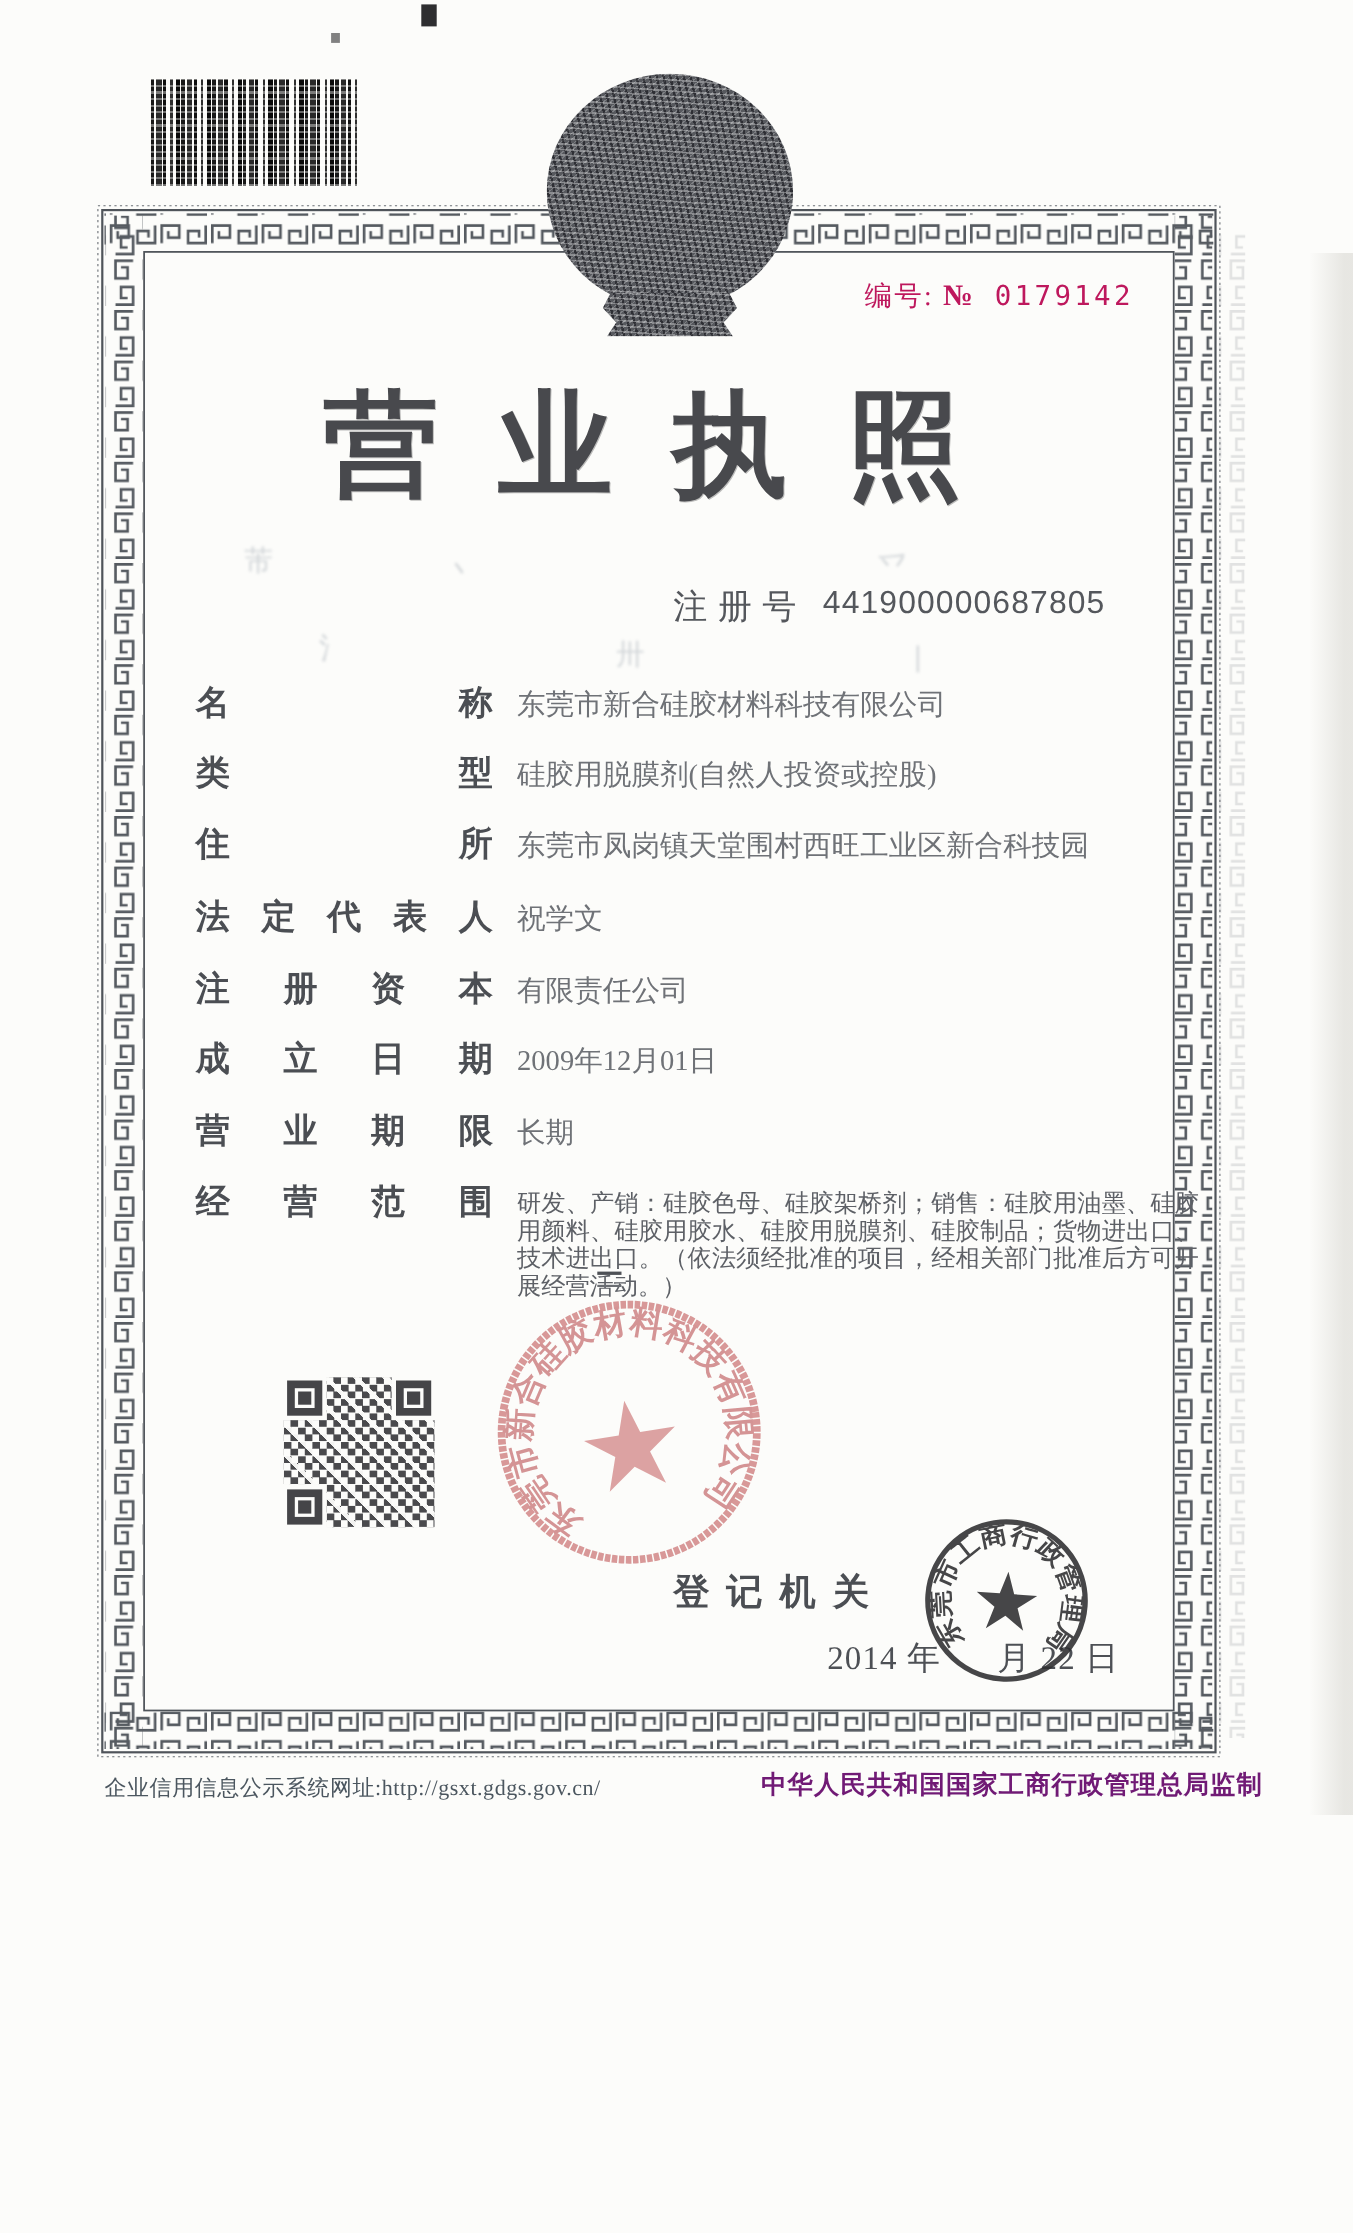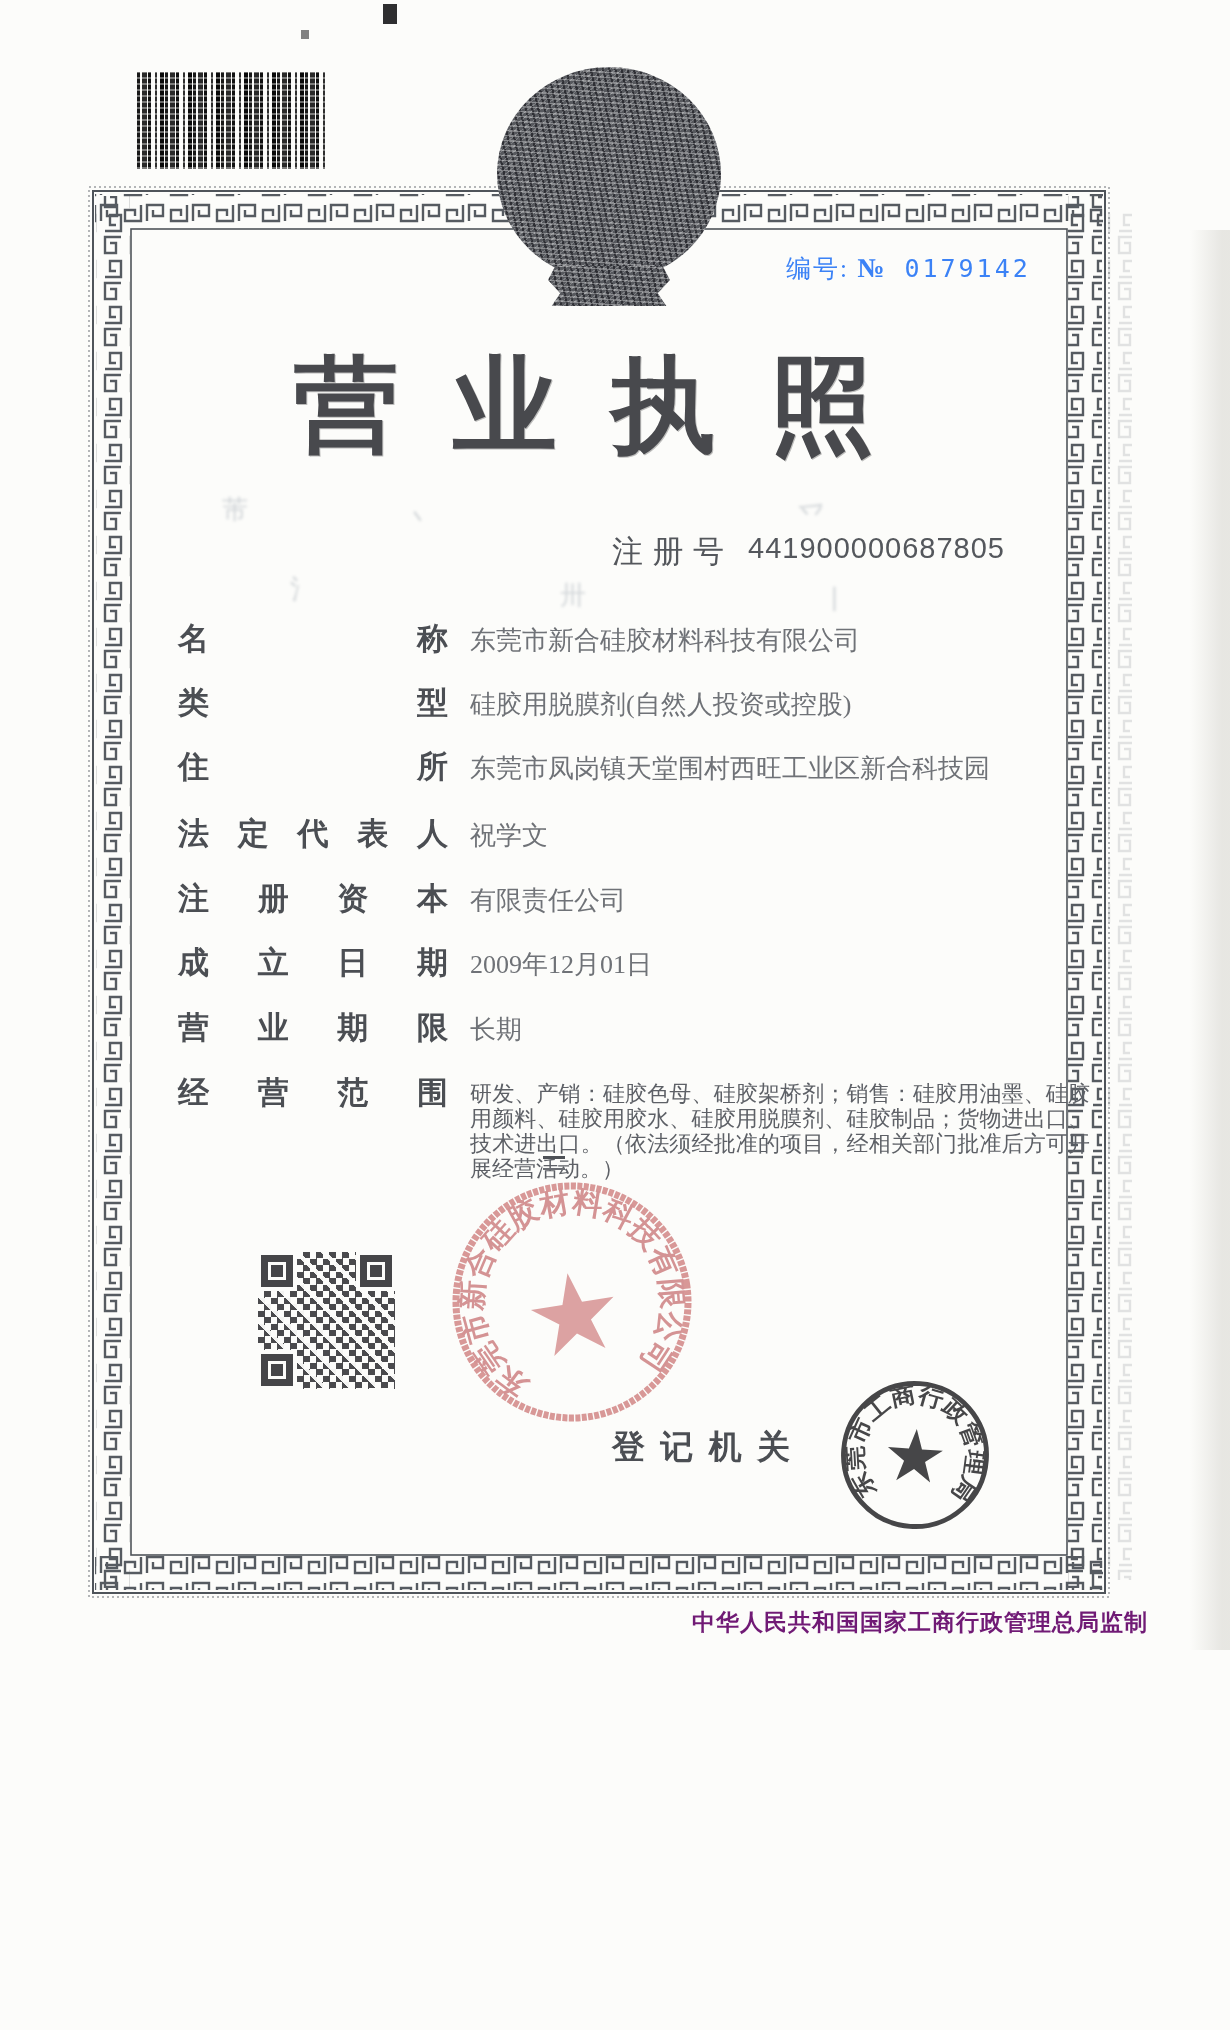--- a/index.html
+++ b/index.html
@@ -26,21 +26,21 @@
       repeating-linear-gradient(77deg,rgba(18,18,24,.55) 0 2px,rgba(0,0,0,0) 2px 6px),
       repeating-linear-gradient(141deg,rgba(255,255,255,.22) 0 1px,rgba(0,0,0,0) 1px 4px);
     filter:blur(.4px) contrast(1.05);}
   .emblem{left:497px;top:67px;width:224px;height:214px;border-radius:50%;z-index:3;}
   .emblem-base{left:548px;top:266px;width:122px;height:40px;z-index:3;
     clip-path:polygon(6% 0,94% 0,100% 35%,90% 68%,97% 100%,3% 100%,10% 68%,0 35%);}
 
   
   .frame{left:0;top:0;z-index:1;}
 
-  .serial{left:786px;top:252px;font-size:25px;color:#3b82f6;letter-spacing:2px;white-space:pre;z-index:2;}
+  .serial{left:786px;top:252px;font-size:25px;color:#be185d;letter-spacing:2px;white-space:pre;z-index:2;}
   .serial .no-sym{font-weight:bold;font-size:27px;}
   .serial .digits{font-family:"DejaVu Sans Mono","Liberation Mono",monospace;font-size:25px;letter-spacing:3px;}
 
   .title{left:294px;top:346px;width:580px;font-size:104px;font-weight:bold;line-height:1.15;
     color:#48494d;z-index:2;text-shadow:1px 1px 0 rgba(70,70,70,.35);font-family:"Liberation Serif",serif;}
 
   .regno-label{left:612px;top:531px;width:112px;font-size:31px;color:#54575c;z-index:2;}
   .regno-value{left:748px;top:532px;font-size:29px;color:#54575c;letter-spacing:1px;z-index:2;
     font-family:Liberation Sans, sans-serif;}
 
@@ -223,27 +223,29 @@
       <polygon fill="#cf7d7d" points="135,106 144.9,136.4 176.8,136.4 151,155.2 160.9,185.6 135,166.8 109.1,185.6 119,155.2 93.2,136.4 125.1,136.4"></polygon>
     </g>
   </svg>
 
   <div class="abs registrar-label" data-justify="">
       <span>登</span>
       <span>记</span>
       <span>机</span>
       <span>关</span>
     </div>
+  <div class="abs issue-date">2014 年      月 22 日</div>
 
   <svg class="abs seal-black" width="172" height="172" viewBox="0 0 178 178">
     <g opacity="0.88" transform="rotate(4 89 89)">
       <circle cx="89" cy="89" r="74" fill="none" stroke="#2e2e30" stroke-width="5"></circle>
       <path id="bsArc" d="M54.3,130.4 A54,54 0 1 1 123.7,130.4" fill="none"></path>
       <text font-size="23" font-weight="bold" fill="#2e2e30" font-family="Liberation Serif,serif">
         <textPath href="#bsArc" startOffset="2" textLength="256" lengthAdjust="spacingAndGlyphs">东莞市工商行政管理局</textPath>
       </text>
       <polygon fill="#2e2e30" points="89,62 95.8,82.7 117.5,82.7 99.9,95.6 106.6,116.3 89,103.5 71.4,116.3 78.1,95.6 60.5,82.7 82.2,82.7"></polygon>
     </g>
   </svg>
 
+  <div class="abs footer-left">企业信用信息公示系统网址:http://gsxt.gdgs.gov.cn/</div>
   <div class="abs footer-right">中华人民共和国国家工商行政管理总局监制</div>
 
 </div>
 
 </body></html>

